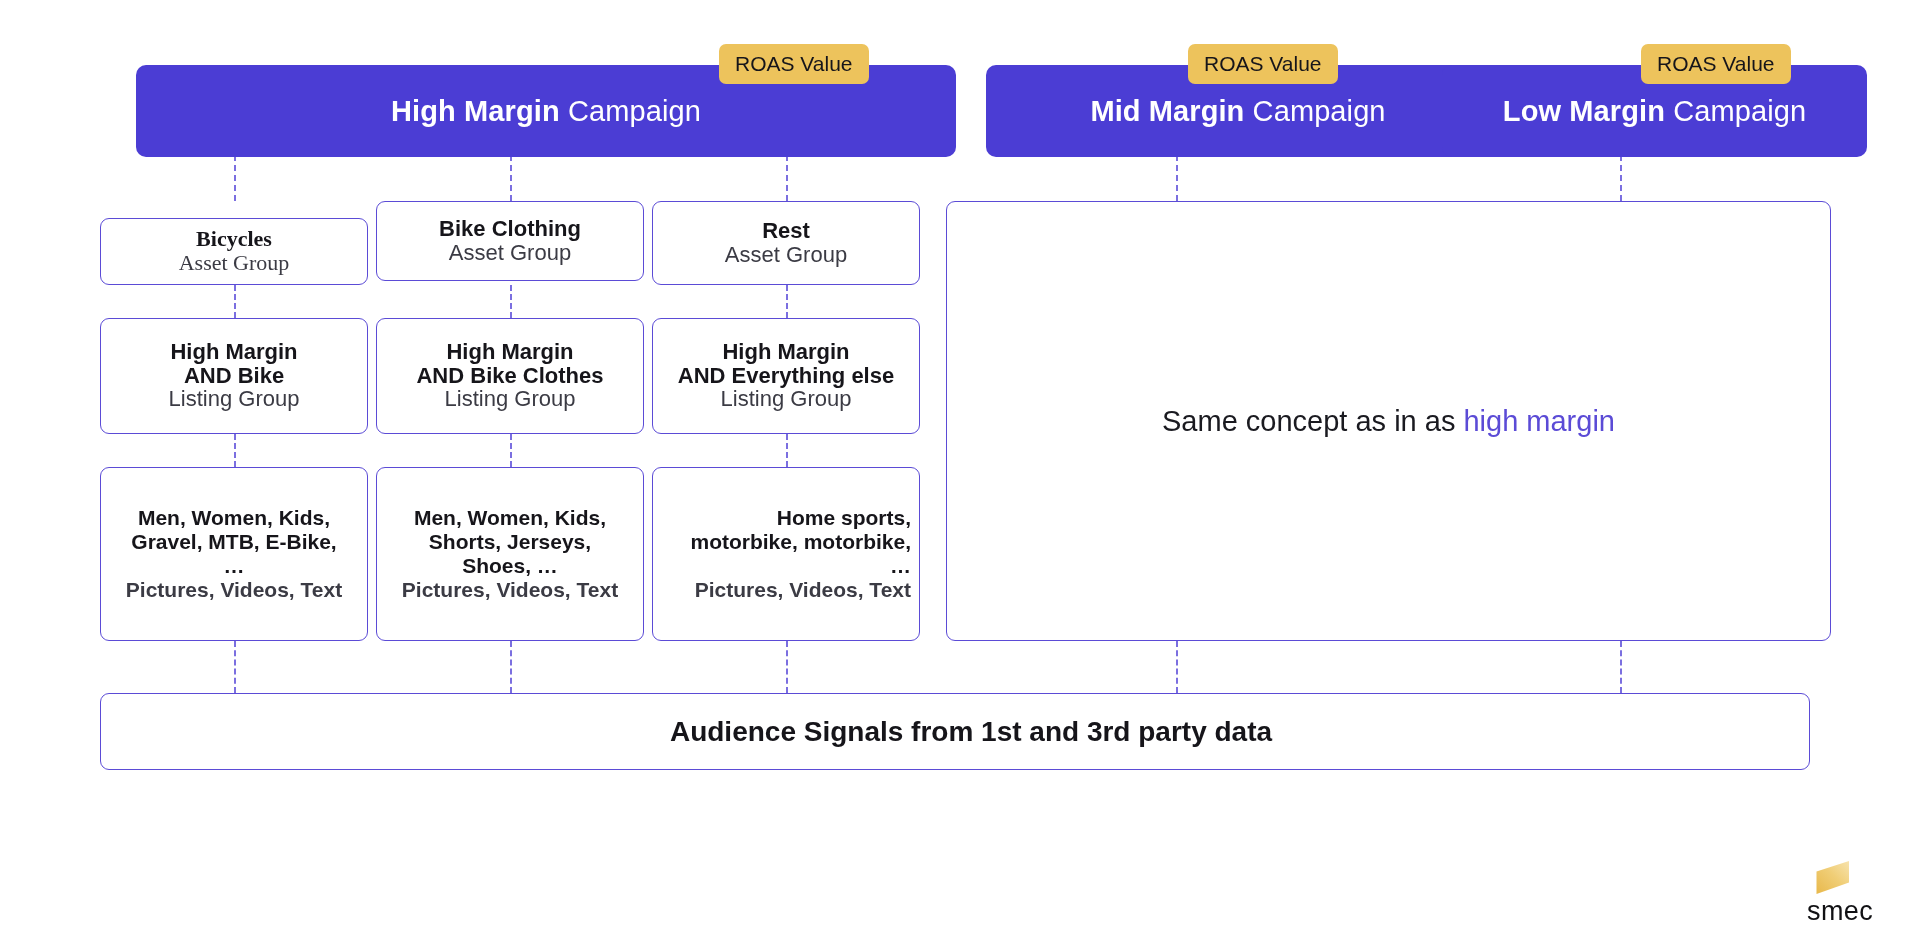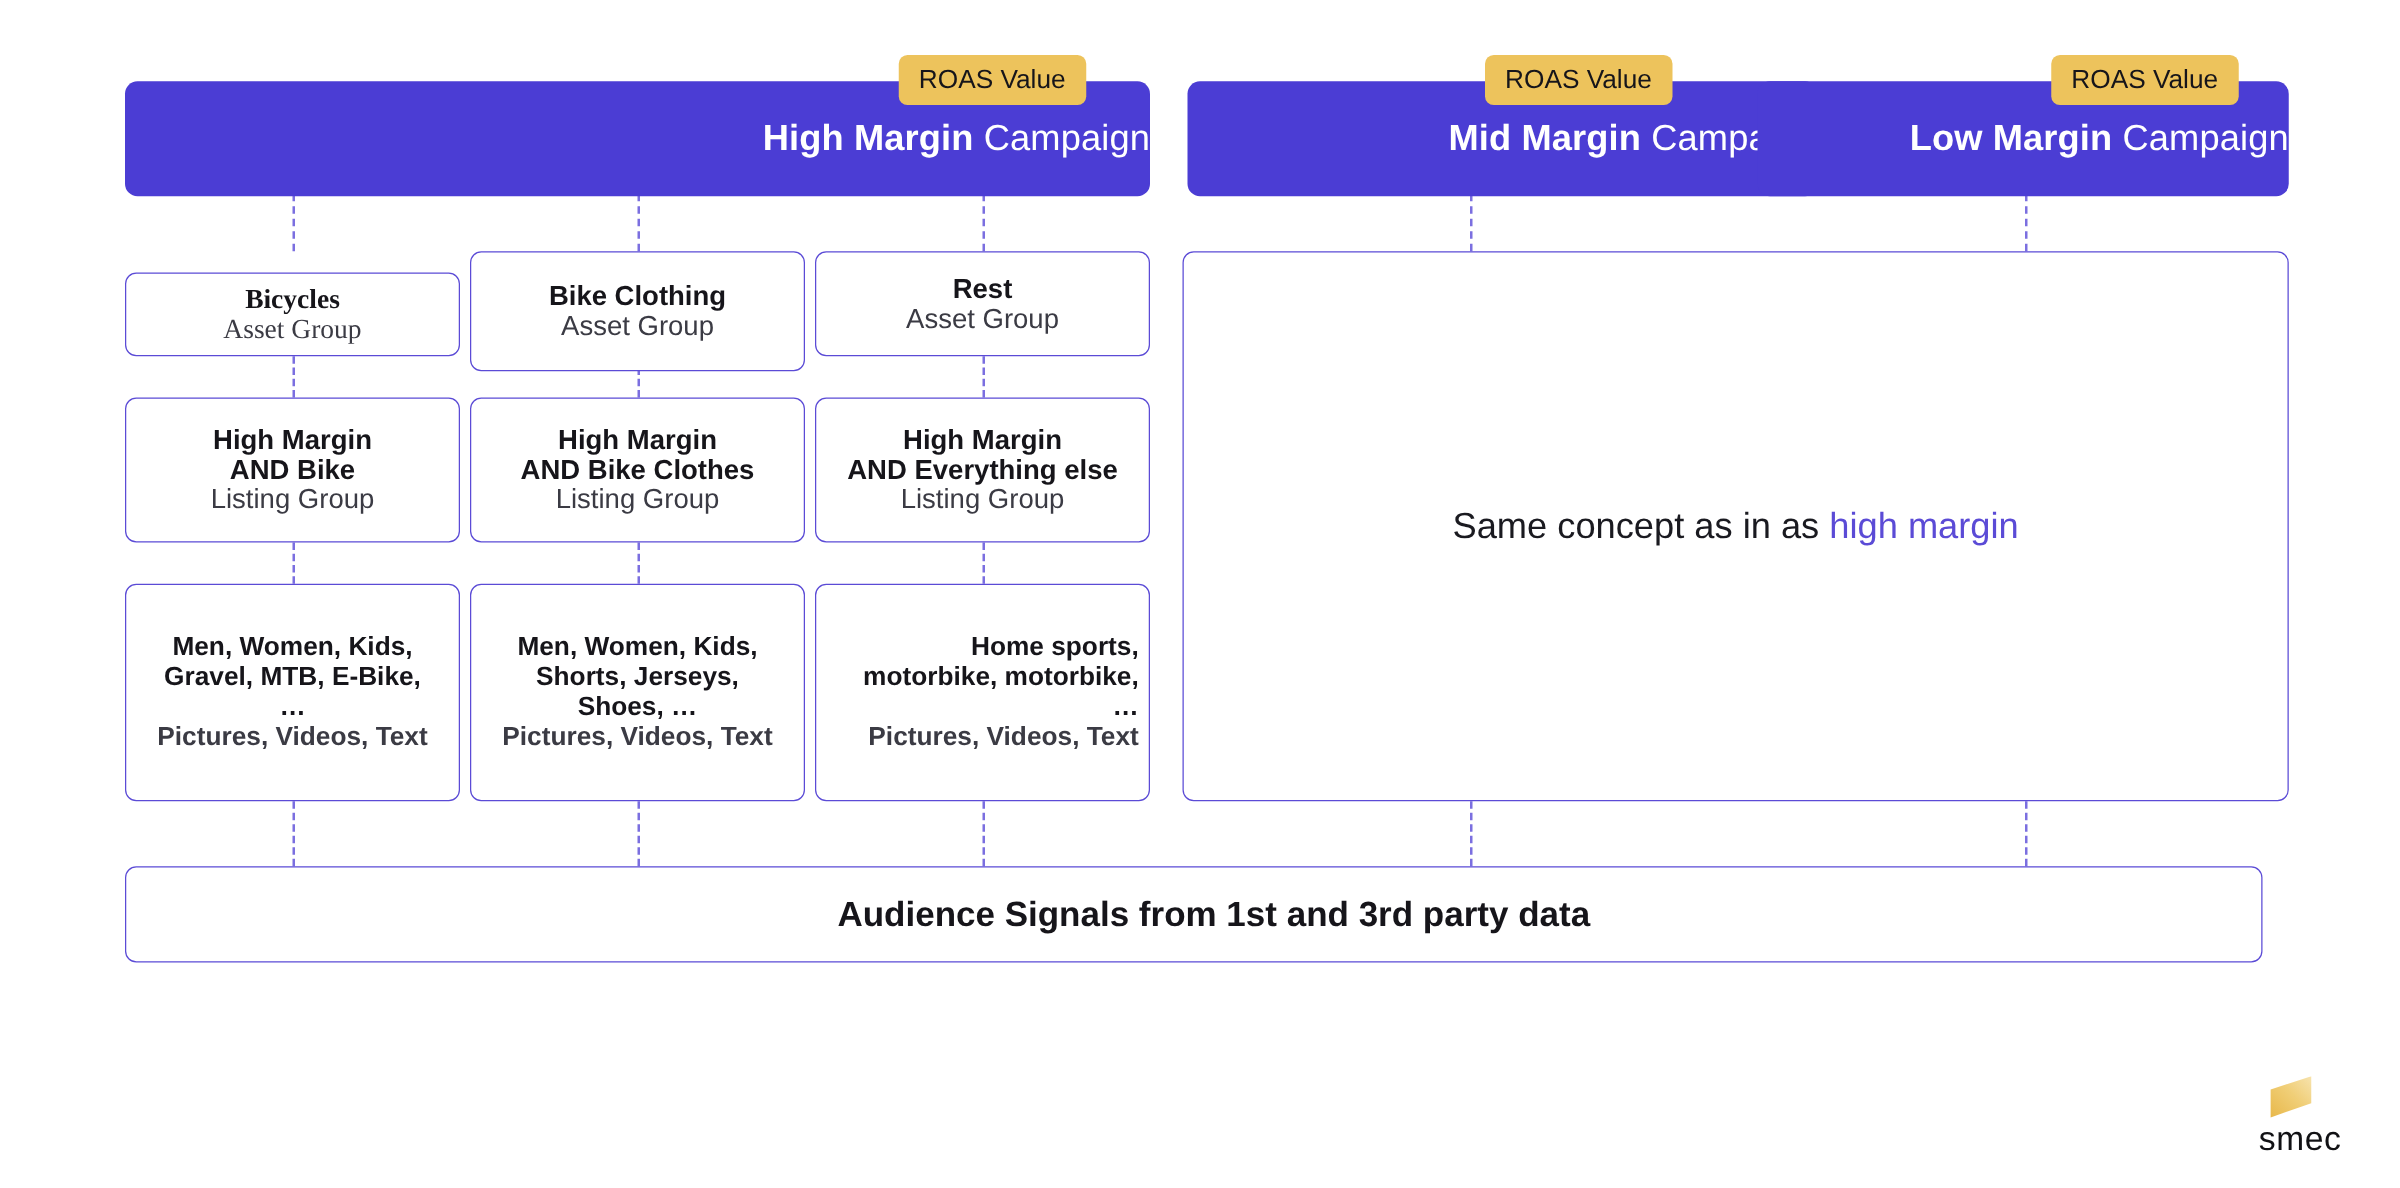--- a/index.html
+++ b/index.html
@@ -27,22 +27,23 @@
     z-index: 1;
   }
 
   
   .campaign-bar {
     position: absolute;
     background: #4B3DD4;
     border-radius: 10px;
     display: flex;
     align-items: center;
-    justify-content: flex-end;
+    justify-content: center;
     z-index: 3;
+    margin-left: 36px;
   }
   .campaign-title {
     color: #ffffff;
     font-size: 29px;
     font-weight: 300;
     letter-spacing: 0.1px;
     white-space: nowrap;
   }
   .campaign-title b {
     font-weight: 700;
@@ -220,21 +221,21 @@
     </div>
   </div>
   <div class="roas-badge" style="left:1641px; top:44px;">
     <span>ROAS Value</span>
   </div>
 
   <div class="card" style="left:100px; top:218px; width:268px; height:67px;font-family:Liberation Serif, serif;">
     <div class="card-title">Bicycles</div>
     <div class="card-sub">Asset Group</div>
   </div>
-  <div class="card" style="left:376px; top:201px; width:268px; height:96px;">
+  <div class="card" style="left:376px; top:201px; width:268px; height:80px;">
     <div class="card-title">Bike Clothing</div>
     <div class="card-sub">Asset Group</div>
   </div>
   <div class="card" style="left:652px; top:201px; width:268px; height:84px;">
     <div class="card-title">Rest</div>
     <div class="card-sub">Asset Group</div>
   </div>
 
   <div class="card" style="left:100px; top:318px; width:268px; height:116px;">
     <div class="card-title">High Margin</div>

